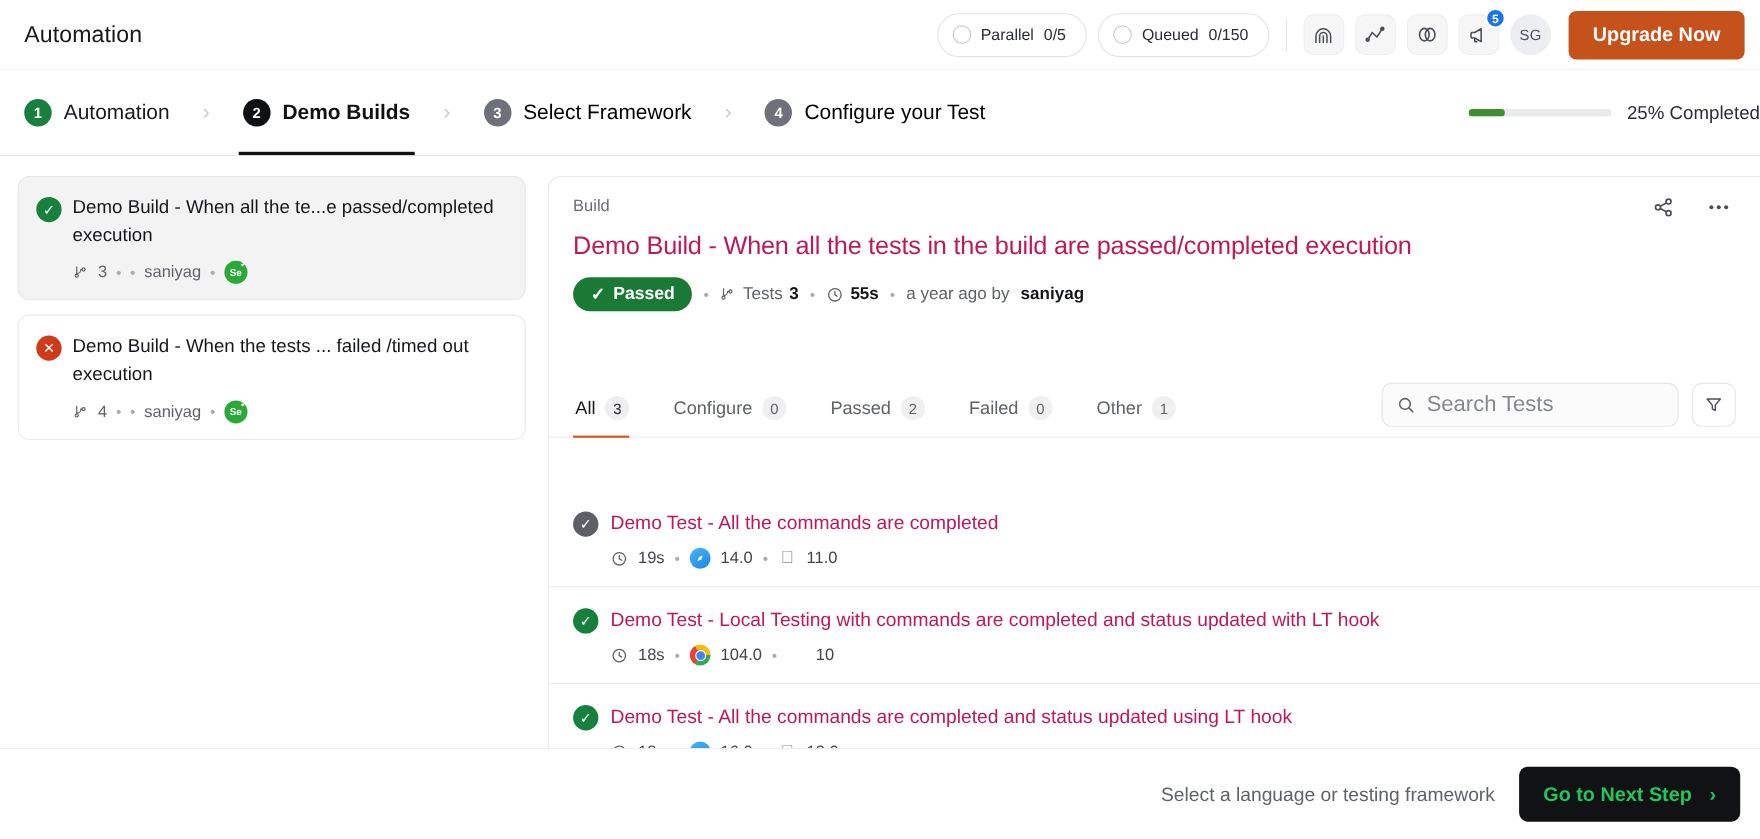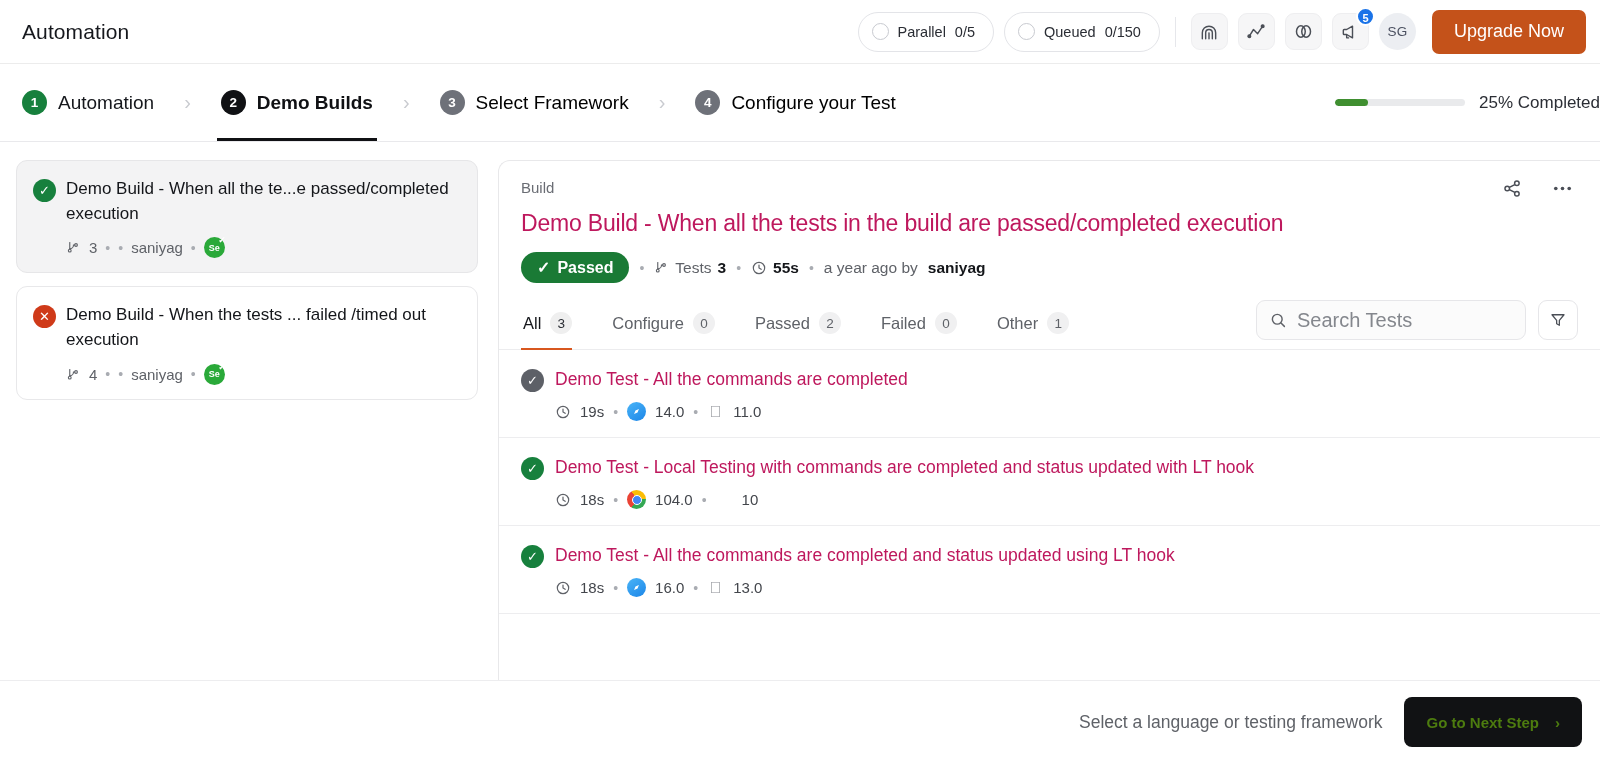--- a/index.html
+++ b/index.html
@@ -49,21 +49,21 @@
   .avatar {
     width: 37px; height: 37px; border-radius: 50%;
     background: #eceef2; color: #4b5060;
     display: flex; align-items: center; justify-content: center;
     font-size: 13.5px; letter-spacing: .3px;
   }
   .upgrade-btn {
     height: 44px; padding: 0 22px;
     background: #c4521a; color: #fff;
     border: none; border-radius: 7px;
-    font-size: 18px; font-weight: normal;
+    font-size: 18px; font-weight: bold;
     display: flex; align-items: center; white-space: nowrap;
     margin-left: 6px;
   }
 
   
   .stepper {
     height: 78px; flex: 0 0 78px;
     display: flex; align-items: stretch;
     padding: 0 0 0 18px;
     background: #fff; border-bottom: 1px solid #e9e9ec;
@@ -134,20 +134,21 @@
     font-size: 9px; color: #fff;
   }
 
   
   .detail-panel {
     flex: 1 1 auto; min-width: 0;
     border: 1px solid #e8e8ea; border-top-left-radius: 12px;
     border-right: none; border-bottom: none;
     background: #fff; display: flex; flex-direction: column;
     overflow: hidden;
+    gap: 48px;
   }
   .dp-head { padding: 18px 22px 0 22px; position: relative; }
   .dp-kicker { font-size: 15px; color: #6a6d74; }
   .dp-actions { position: absolute; top: 16px; right: 26px; display: flex; align-items: center; gap: 28px; color: #4b4f57; }
   .dp-title { font-size: 23px; color: #be185d; margin-top: 14px; letter-spacing: -.2px; }
   .dp-meta { display: flex; align-items: center; gap: 10px; margin-top: 15px; font-size: 15.5px; color: #5f6268; flex-wrap: wrap; }
   .passed-pill {
     display: flex; align-items: center; gap: 7px;
     background: #1a7a35; color: #fff;
     height: 31px; padding: 0 16px; border-radius: 16px;
@@ -211,22 +212,22 @@
 
   
   .footer {
     height: 83px; flex: 0 0 83px;
     display: flex; align-items: center; justify-content: flex-end;
     gap: 22px; padding: 0 18px 0 0; background: #fff;
     border-top: 1px solid #ededef;
   }
   .footer-hint { font-size: 17.5px; color: #5f6268; }
   .next-btn {
-    height: 50px; padding: 0 22px; background: #111214; color: #4d7c0f;
-    border: none; border-radius: 8px; font-size: 15px; font-weight: bold;
+    height: 50px; padding: 0 22px; background: #111214; color: #22c55e;
+    border: none; border-radius: 8px; font-size: 18px; font-weight: bold;
     display: flex; align-items: center; gap: 16px; white-space: nowrap;
   }
   svg { display: block; }
 </style>
 </head>
 <body>
 
 <div class="app">
 
   <div class="topbar">

